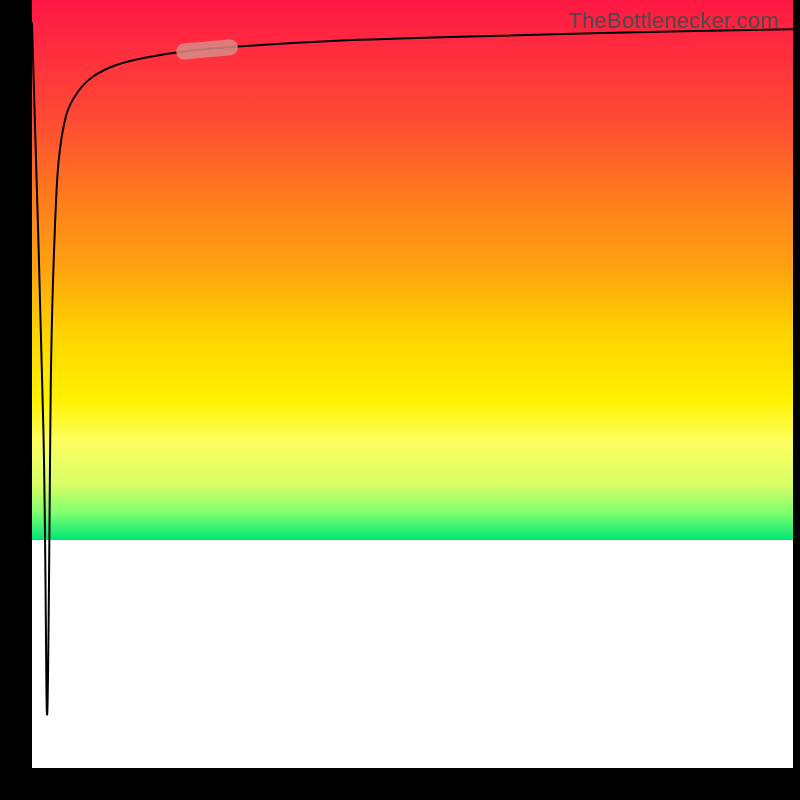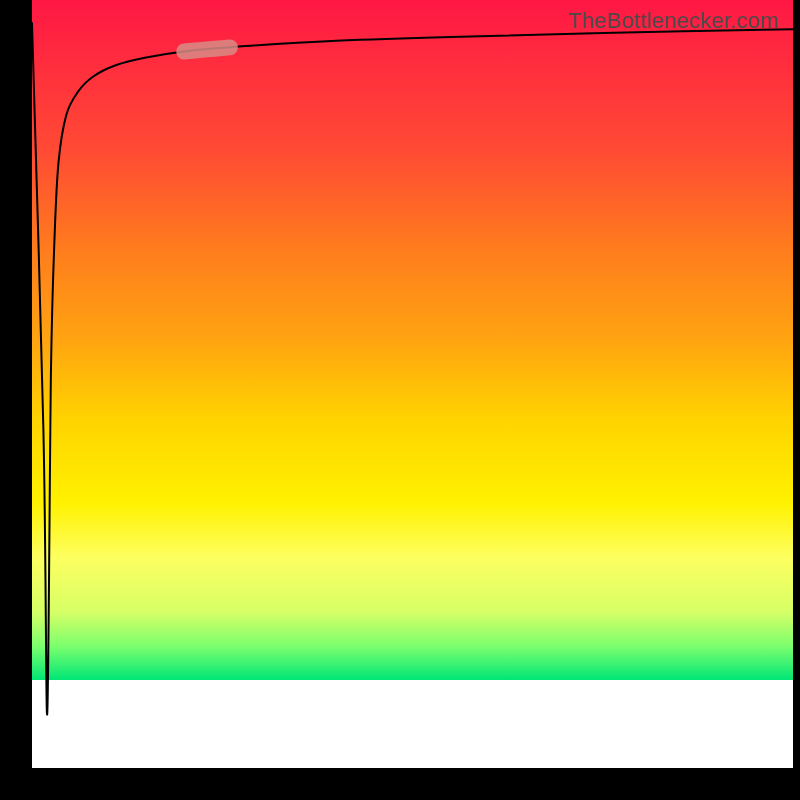--- a/index.html
+++ b/index.html
@@ -23,21 +23,21 @@
   .bar-left   { left: 0;   top: 0;   width: 32px;  height: 800px; }
   .bar-right  { right: 0;  top: 0;   width: 7px;   height: 800px; }
   .bar-bottom { left: 0;   bottom: 0; width: 800px; height: 32px; }
 
   
   .plot-area {
     position: absolute;
     left: 32px;
     top: 0;
     width: 761px;   
-    height: 680px;  
+    height: 540px;  
     background: linear-gradient(
       to bottom,
       #ff1744 0%,
       #ff2a3f 8%,
       #ff4a34 22%,
       #ff7a1e 36%,
       #ffa410 50%,
       #ffd400 62%,
       #fff200 74%,
       #fdff60 82%,

